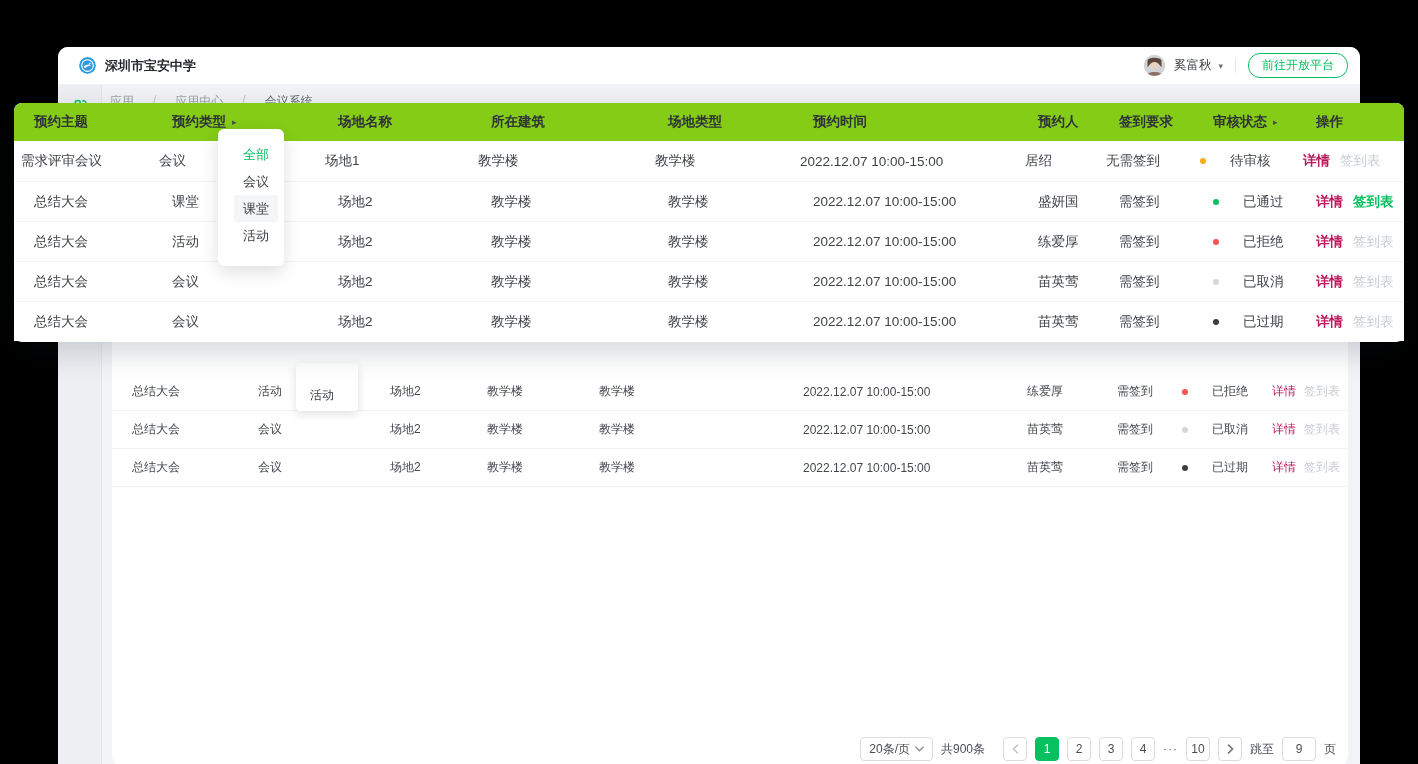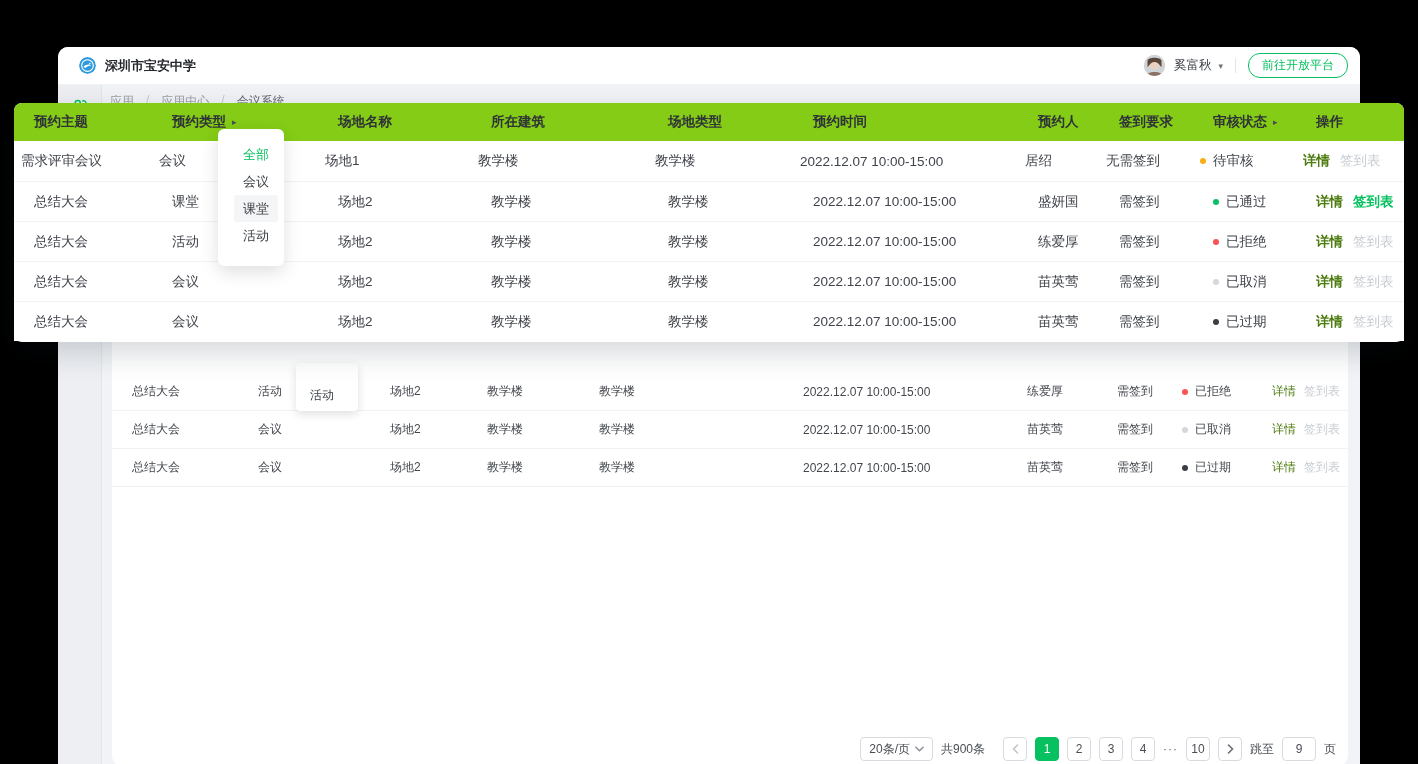--- a/index.html
+++ b/index.html
@@ -18,21 +18,21 @@
   .avatar { width:21px; height:21px; border-radius:50%; overflow:hidden; background:#d8c3b2; }
   .uname { font-size:12.5px; color:#3c4045; }
   .ucaret { font-size:9px; color:#70747a; margin-left:-2px; }
   .tdivider { width:1px; height:15px; background:#e3e5e9; margin:0 3px; }
   .pill { border:1px solid #07c160; color:#07c160; font-size:12px; padding:3px 13px; border-radius:12px; background:#fff; cursor:pointer; white-space:nowrap; }
 
   
   .main { position:absolute; left:0; top:38px; right:0; bottom:0; background:#f1f3f6; }
   .sidebar { position:absolute; left:0; top:0; bottom:0; width:44px; background:#edeff3; border-right:1px solid #e2e5e9; }
   .side-ico { position:absolute; left:13px; }
-  .breadcrumb { position:absolute; left:52px; top:8px; font-size:12px; color:#9ca1a8; display:flex; gap:12px; }
+  .breadcrumb { position:absolute; left:52px; top:8px; font-size:12px; color:#9ca1a8; display:flex; gap:19px; }
   .breadcrumb .sep { color:#c3c7cc; }
   .breadcrumb .last { color:#5f646b; }
 
   
   .card { position:absolute; left:54px; top:32px; width:1236px; height:650px; background:#fff; border-radius:12px; }
   .tabs { display:flex; align-items:center; gap:27px; padding:12px 0 0 9px; height:30px; }
   .back-arrow { color:#07c160; font-size:15px; font-weight:700; cursor:pointer; line-height:1; }
   .tab { font-size:13.5px; color:#6e7277; cursor:pointer; }
   .tab.active { color:#25282d; font-weight:700; }
 
@@ -56,25 +56,25 @@
 
   
   .overlay { position:absolute; left:14px; top:103px; width:1390px; height:239px; background:#fff; border-radius:8px; box-shadow:0 10px 30px rgba(15,25,40,.18); z-index:10; }
   .ogrid { display:grid; grid-template-columns:138px 166px 153px 177px 145px 225px 81px 94px 103px 1fr; align-items:center; padding:0 8px 0 20px; }
   .ohead { height:38px; background:#84cc16; border-radius:8px 8px 0 0; font-size:13.5px; font-weight:700; color:#2f3338; }
   .hc { display:flex; align-items:center; white-space:nowrap; }
   .fcaret { font-size:9px; color:#4a4d52; margin-left:6px; cursor:pointer; }
   .orow { height:40px; font-size:13.5px; color:#3f434a; border-top:1px solid #f1f3f5; background:#fff; }
   .orow:first-child { border-top:none;padding-left:7px; }
   .cell { white-space:nowrap; overflow:hidden; }
-  .status-cell { display:flex; align-items:center; gap:7px;font-family:Liberation Mono, monospace; }
+  .status-cell { display:flex; align-items:center; gap:24px;font-family:Liberation Mono, monospace; }
   .dot { width:6px; height:6px; border-radius:50%; flex:0 0 auto; }
   .ops { display:flex; gap:10px; }
   .link { cursor:pointer; white-space:nowrap; }
-  .link.detail { color:#4d7c0f; font-weight:600; }
+  .link.detail { color:#be185d; font-weight:600; }
   .link.sheet.on { color:#07c160; font-weight:600; }
   .link.sheet.off { color:#c8cdd3; }
   .brow .link { font-weight:400; }
   .brow .ops { gap:8px; }
 
   
   .odrop { position:absolute; left:218px; top:129px; width:66px; height:137px; background:#fff; border-radius:6px; box-shadow:0 6px 18px rgba(0,0,0,.13); z-index:11; padding-top:12px;padding-left:10px; }
   .opt { height:27px; line-height:27px; margin:0 6px; padding-left:9px; border-radius:3px; font-size:13px; color:#3c4045; cursor:pointer; white-space:nowrap; }
   .opt.sel { color:#07c160; }
   .opt.hov { background:#f4f5f7; }

